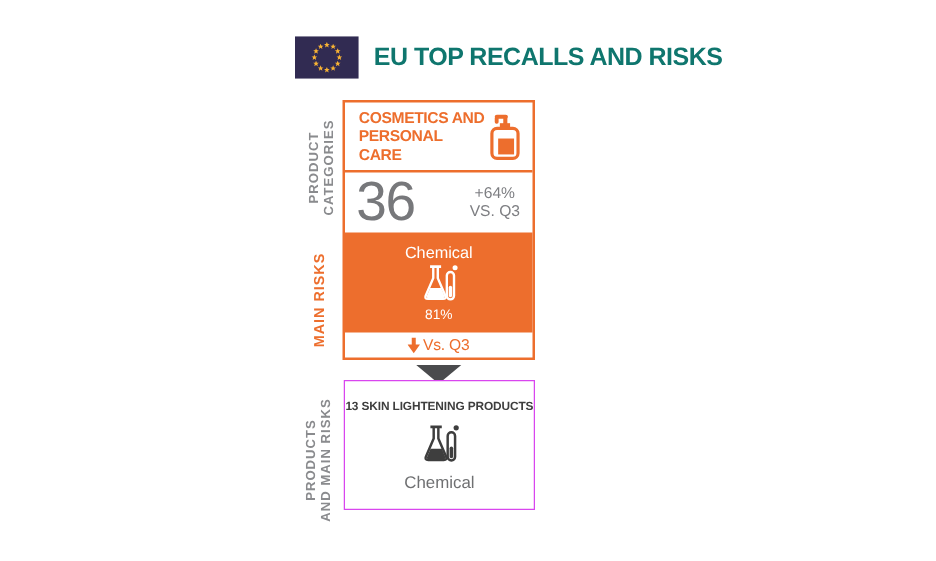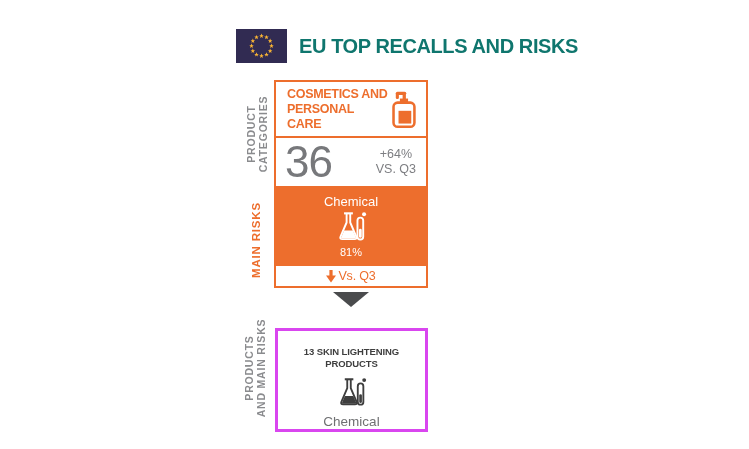--- a/index.html
+++ b/index.html
@@ -38,22 +38,22 @@
   .risk-pct{font-size:11px;margin-top:2px;}
   .row-trend{height:20px;display:flex;align-items:center;justify-content:center;color:#ED6E2D;}
   .trend-label{font-size:12.5px;letter-spacing:-0.2px;margin-left:2px;}
 
   
   .triangle{position:absolute;left:333px;top:292px;width:0;height:0;
             border-left:18px solid transparent;border-right:18px solid transparent;
             border-top:15px solid #4A4B4D;}
 
   
-  .detail{position:absolute;left:275px;top:328px;width:153px;height:104px;box-sizing:border-box;
-          border:3px solid #d946ef;background:#fff;display:flex;flex-direction:column;
+  .detail{position:absolute;left:275px;top:304px;width:153px;height:104px;box-sizing:border-box;
+          border:1px solid #d946ef;background:#fff;display:flex;flex-direction:column;
           align-items:center;padding-top:15px;}
   .detail-text span{display:block;text-align:center;font-size:9.5px;line-height:12px;
                     font-weight:bold;color:#3E3E3E;letter-spacing:-0.1px;}
   .detail-flask{margin-top:7px;}
   .detail-risk{font-size:13.5px;color:#6F7072;margin-top:5px;}
 
   .flask-white{color:#ffffff;}
   .flask-dark{color:#3E3E3E;}
   svg{display:block;}
 </style>

